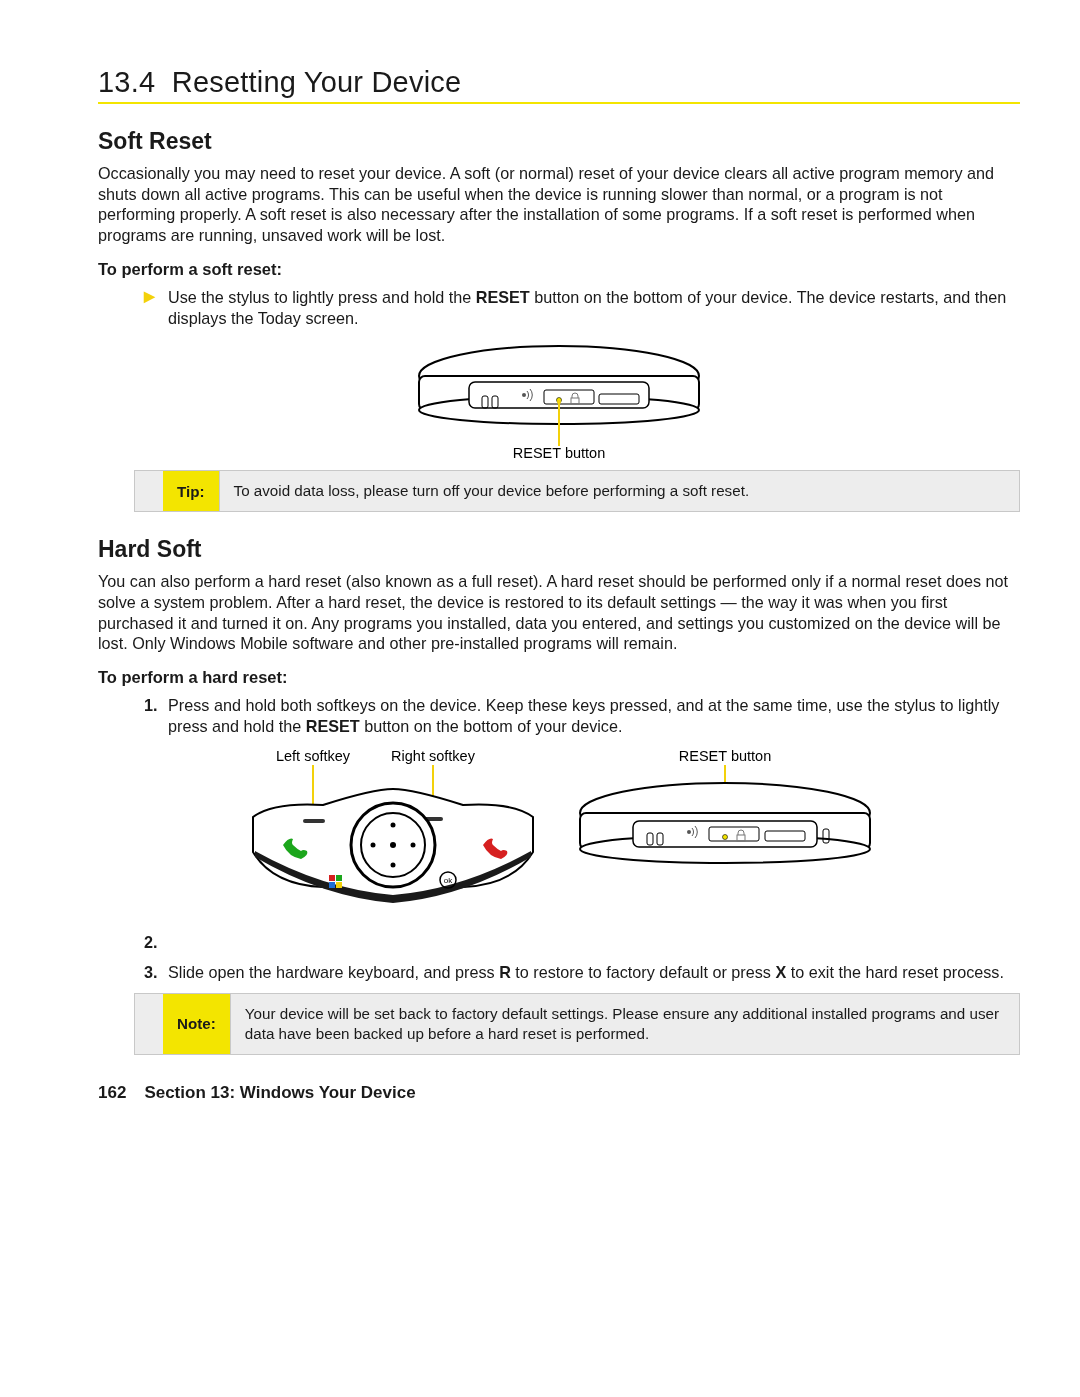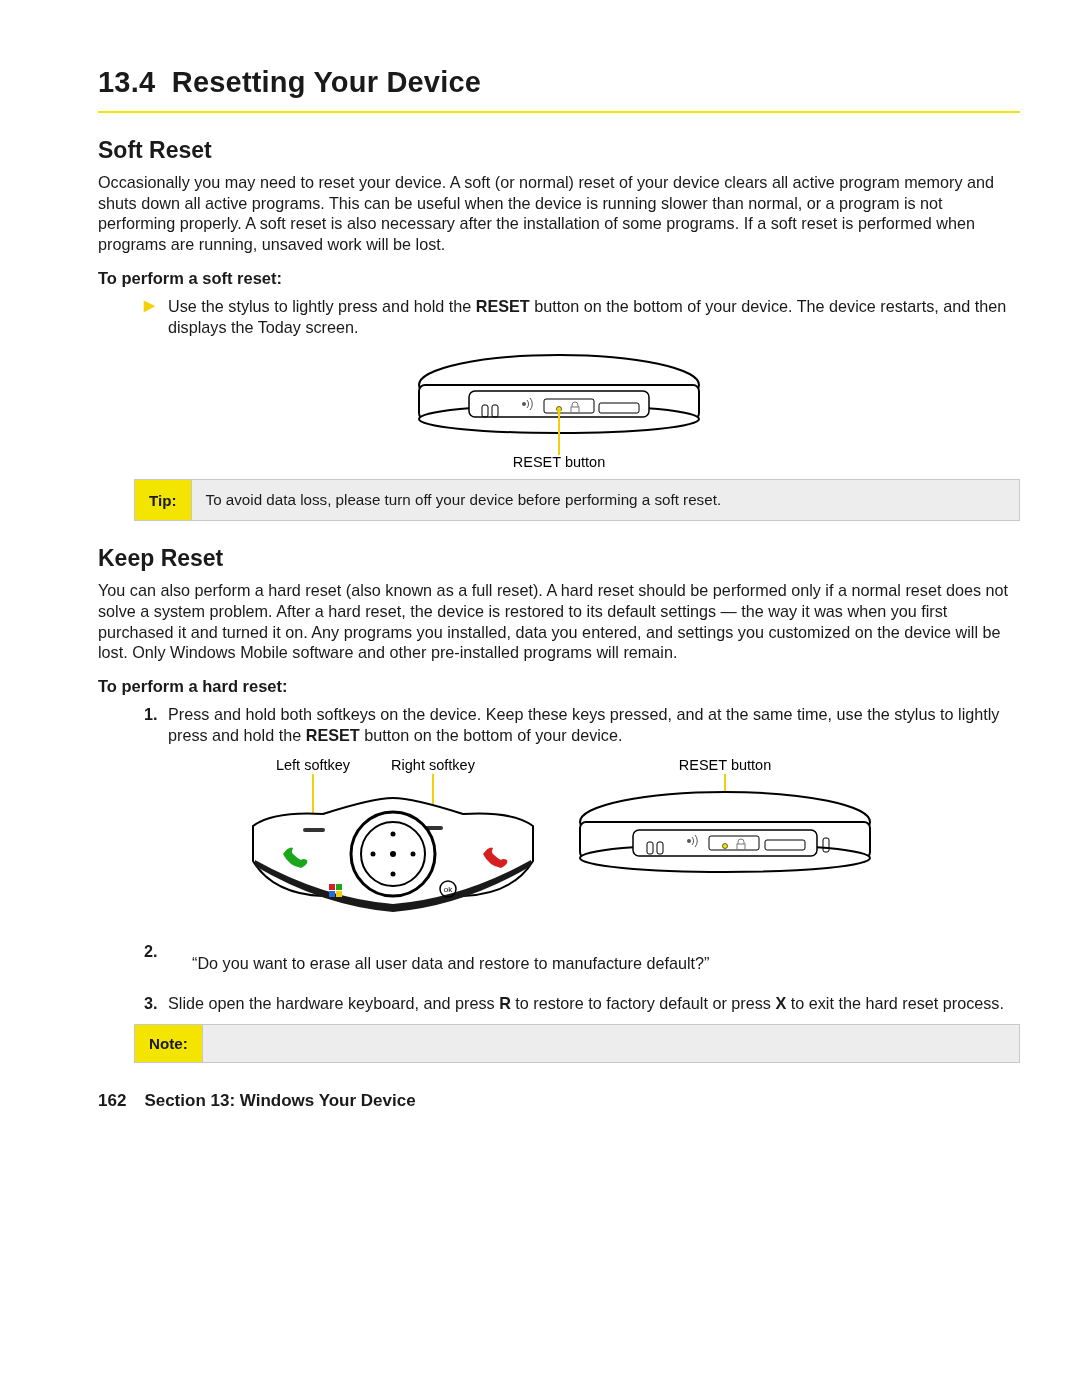--- a/index.html
+++ b/index.html
@@ -5,24 +5,24 @@
   * { box-sizing: border-box; margin: 0; padding: 0; }
   html, body { width: 1080px; background: #fff; }
   body {
     font-family: "Myriad Pro", "Segoe UI", "Helvetica Neue", Arial, sans-serif;
     color: #1a1a1a;
     padding: 66px 60px 40px 98px;
   }
 
   .section-title {
     font-size: 29px;
-    font-weight: 700;
+    font-weight: 400;
     letter-spacing: 0.2px;
     border-bottom: 2px solid #f3e500;
-    padding-bottom: 12px;
+    padding-bottom: 3px;
     margin-bottom: 24px;
   }
 
   .subhead {
     font-size: 23px;
     font-weight: 700;
     margin: 18px 0 8px 0;
   }
 
   .body-text {
@@ -60,20 +60,21 @@
     text-align: center;
     margin: 8px 0 6px 0;
   }
 
   .callout-box {
     display: flex;
     border: 1px solid #c8c8c8;
     background: #ededed;
     margin: 8px 0 24px 36px;
     font-size: 15.2px;
+    padding-left: 28px;
   }
   .callout-label {
     background: #f3e500;
     font-weight: 700;
     padding: 10px 14px;
     display: flex; align-items: center;
     border-right: 1px solid #c8c8c8;
   }
   .callout-body {
     padding: 10px 14px;
@@ -159,21 +160,21 @@
       <text x="145" y="120" text-anchor="middle" class="caption-small">RESET button</text>
     </svg>
   </div>
 </div>
 
 <div class="callout-box">
   <div class="callout-label">Tip:</div>
   <div class="callout-body">To avoid data loss, please turn off your device before performing a soft reset.</div>
 </div>
 
-<h3 class="subhead">Keep Reset</h3>
+<h3 class="subhead">Hard Soft</h3>
 
 <p class="body-text">You can also perform a hard reset (also known as a full reset). A hard reset should be performed only if a normal reset does not solve a system problem. After a hard reset, the device is restored to its default settings — the way it was when you first purchased it and turned it on. Any programs you installed, data you entered, and settings you customized on the device will be lost. Only Windows Mobile software and other pre-installed programs will remain.</p>
 
 <p class="procedure-head">To perform a hard reset:</p>
 
 <ol class="num-list">
   <li class="li-item">
     <span class="li-marker">1.</span>
     <span class="li-content">
       <span>Press and hold both softkeys on the device. Keep these keys pressed, and at the same time, use the stylus to lightly press and hold the </span><span class="bold">RESET</span><span> button on the bottom of your device.</span>
@@ -258,31 +259,31 @@
       <rect x="190" y="84" width="40" height="10" rx="2" fill="none" stroke="#000"></rect>
       <rect x="248" y="82" width="6" height="14" rx="2" fill="none" stroke="#000"></rect>
     </svg>
   </div>
 </div>
 
 <ol class="num-list">
   <li class="li-item">
     <span class="li-marker">2.</span>
     <span class="li-content">
-      <div class="li-quote">“Do you want to erase all user data and restore to manufacture default?”</div>
     </span>
   </li>
   <li class="li-item">
     <span class="li-marker">3.</span>
     <span class="li-content">
       <span>Slide open the hardware keyboard, and press </span><span class="bold">R</span><span> to restore to factory default or press </span><span class="bold">X</span><span> to exit the hard reset process.</span>
     </span>
   </li>
 </ol>
 
 <div class="callout-box" style="margin-bottom:8px">
   <div class="callout-label">Note:</div>
+  <div class="callout-body">Your device will be set back to factory default settings. Please ensure any additional installed programs and user data have been backed up before a hard reset is performed.</div>
 </div>
 
 <div class="footer">
   <span>162</span>
   <span>Section 13: Windows Your Device</span>
 </div>
 
 </body></html>

